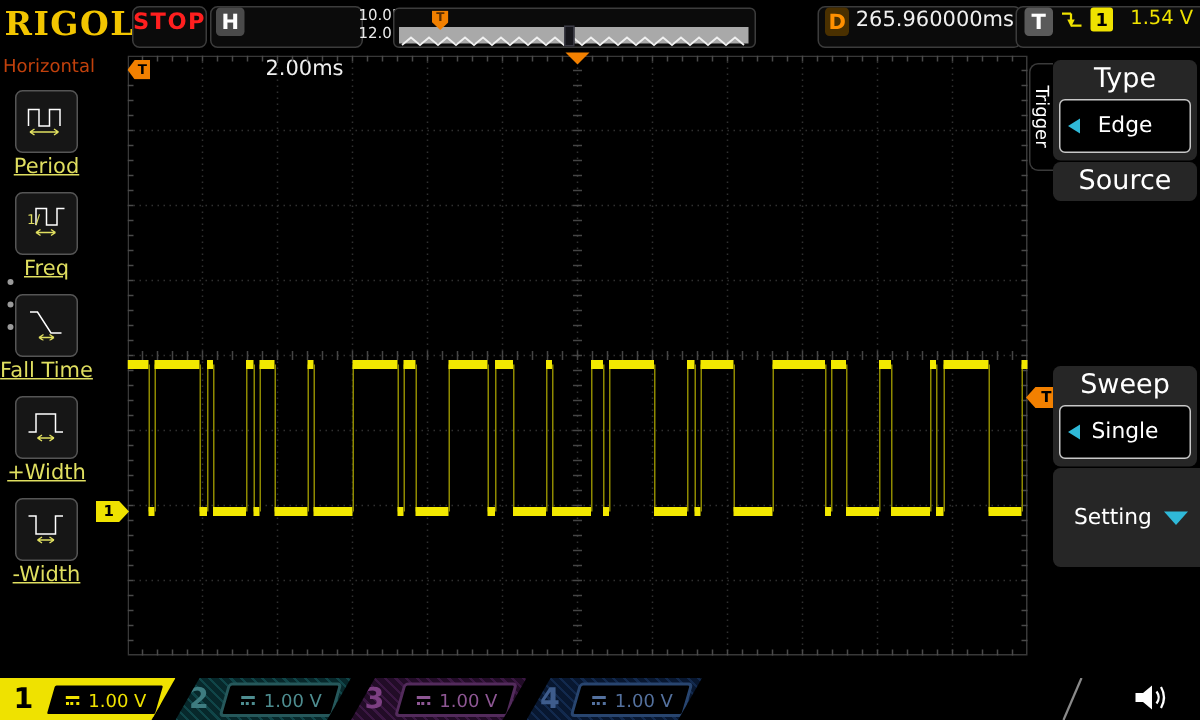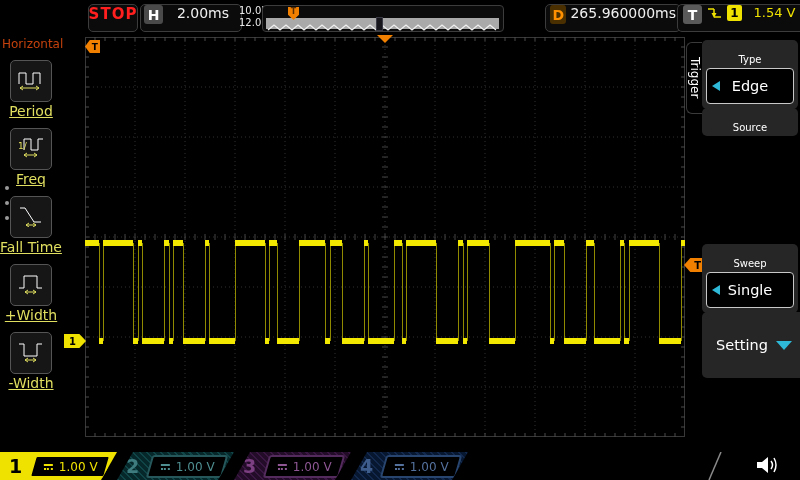--- a/index.html
+++ b/index.html
@@ -9,21 +9,21 @@
   
   .brand{left:3px;top:2px;width:84px;height:28px;display:flex;align-items:center;
          font-family:"DejaVu Serif",serif;font-weight:bold;font-size:22px;color:#F2C500;letter-spacing:1px;}
   .tbox{border:1px solid #3c3c3c;border-radius:5px;background:#0b0b0b;display:flex;align-items:flex-start;}
   .stopbox{left:88px;top:4px;width:48px;height:26px;justify-content:center;}
   .stoptxt{color:#FF1F1F;font-weight:bold;font-size:15px;letter-spacing:1px;}
   .hbox{left:140px;top:4px;width:94px;height:26px;padding:0 3px;gap:5px;}
   .badge{width:19px;height:19px;border-radius:3px;display:flex;align-items:center;justify-content:center;
          font-weight:bold;font-size:14px;}
   .h-badge{background:#4a4a4a;color:#fff;}
-  .h-val{font-size:14px;color:#f0f0f0;flex:1;text-align:center;}
+  .h-val{font-size:14px;color:#f0f0f0;flex:1;text-align:center;margin-top:33px;}
   .rate{left:239px;top:5px;width:58px;height:26px;font-size:10px;line-height:12px;color:#e8e8e8;}
   .pvbar{left:262px;top:5px;width:240px;height:25px;border:1px solid #3c3c3c;border-radius:4px;background:#0b0b0b;}
   .pvband{left:3px;top:12px;width:233px;height:11px;background:#a9a9a9;}
   .pvflag{left:25px;top:1px;width:11px;height:13px;background:#F28000;color:#5a2d00;font-size:8px;font-weight:bold;
           display:flex;align-items:flex-start;justify-content:center;
           clip-path:polygon(0 0,100% 0,100% 60%,50% 100%,0 60%);}
   .pvnotch{left:113px;top:11px;width:5px;height:12px;background:#16161c;border:1px solid #3a3a44;}
   .dbox{left:545px;top:4px;width:126px;height:26px;padding:0 4px;gap:4px;}
   .d-badge{background:#4a3000;color:#FF9000;}
   .d-val{font-size:14px;color:#f0f0f0;flex:1;text-align:center;}
@@ -49,21 +49,21 @@
           border-top:8px solid #F28000;}
   .mk-tlevel{left:684px;top:258px;width:21px;height:14px;background:#F28000;font-size:10px;
          clip-path:polygon(0 50%,30% 0,100% 0,100% 100%,30% 100%);justify-content:flex-end;padding-right:4px;box-sizing:border-box;}
   .mk-gnd{left:64px;top:334px;width:22px;height:14px;background:#EFE200;font-size:10px;
          clip-path:polygon(0 0,70% 0,100% 50%,70% 100%,0 100%);justify-content:flex-start;padding-left:5px;box-sizing:border-box;}
   
   .rtab{left:686px;top:42px;width:15px;height:70px;border:1px solid #3a3a3a;border-right:none;border-radius:6px 0 0 6px;
         display:flex;align-items:center;justify-content:center;}
   .rtab span{writing-mode:vertical-rl;font-size:12px;color:#fff;}
   .rmenu-sec{left:702px;width:96px;background:#262626;border-radius:5px;}
-  .rmenu-label{text-align:center;font-size:10px;color:#fff;padding:14px 0 3px;}
+  .rmenu-label{text-align:center;font-size:18px;color:#fff;padding:2px 0 3px;}
   .rmenu-valbox{margin:0 4px 5px;height:34px;background:#000;border:1px solid #c8c8c8;border-radius:4px;
                 display:flex;align-items:center;justify-content:center;position:relative;}
   .rmenu-val{font-size:14.5px;color:#fff;}
   .arr-left{position:absolute;left:5px;top:50%;margin-top:-5px;width:0;height:0;
             border-top:5px solid transparent;border-bottom:5px solid transparent;border-right:8px solid #2FB9D8;}
   .setting-btn{left:702px;top:312px;width:104px;height:66px;background:#262626;border-radius:5px;
                display:flex;align-items:center;justify-content:center;gap:8px;}
   .setting-txt{font-size:14.5px;color:#fff;}
   .arr-down{width:0;height:0;border-left:8px solid transparent;border-right:8px solid transparent;
             border-top:9px solid #2FB9D8;}
@@ -79,20 +79,21 @@
   .coupling::before{content:"";position:absolute;left:1px;right:1px;top:1px;border-top:2px solid currentColor;}
   .coupling::after{content:"";position:absolute;left:1px;right:1px;top:5px;border-top:2px dotted currentColor;}
   .slash{left:706px;top:452px;width:18px;height:28px;}
   .speaker{left:752px;top:454px;}
 </style>
 </head>
 <body>
 
 <div class="screen">
 
+  <div class="abs brand">RIGOL</div>
 
   <div class="abs tbox stopbox">
     <span class="stoptxt">STOP</span>
   </div>
 
   <div class="abs tbox hbox">
     <span class="badge h-badge">H</span>
     <span class="h-val">2.00ms</span>
   </div>
 

